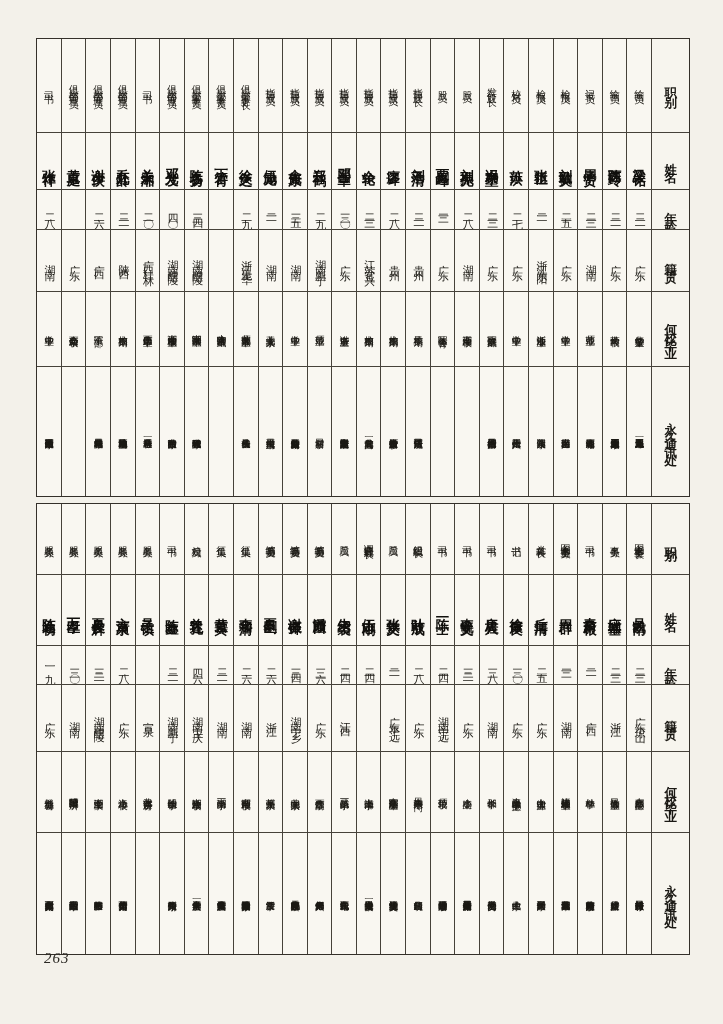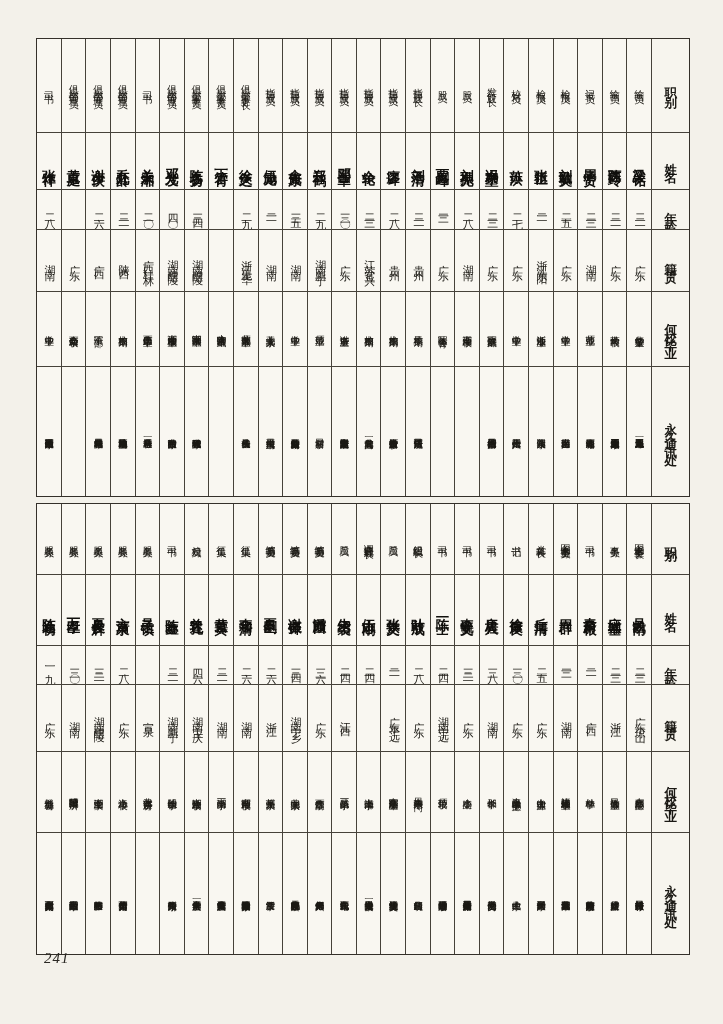--- a/index.html
+++ b/index.html
@@ -1134,14 +1134,14 @@
           <span class="vtext">广东</span>
         </div>
         <div class="cell cell-school">
           <span class="vtext">长堤影业公司</span>
         </div>
         <div class="cell cell-address">
           <span class="vtext">广州西关下九甫影影美术相馆</span>
         </div>
       </div>
     </div>
-  <div class="page-number">241</div>
+  <div class="page-number">263</div>
 </div>
 
 </body></html>

